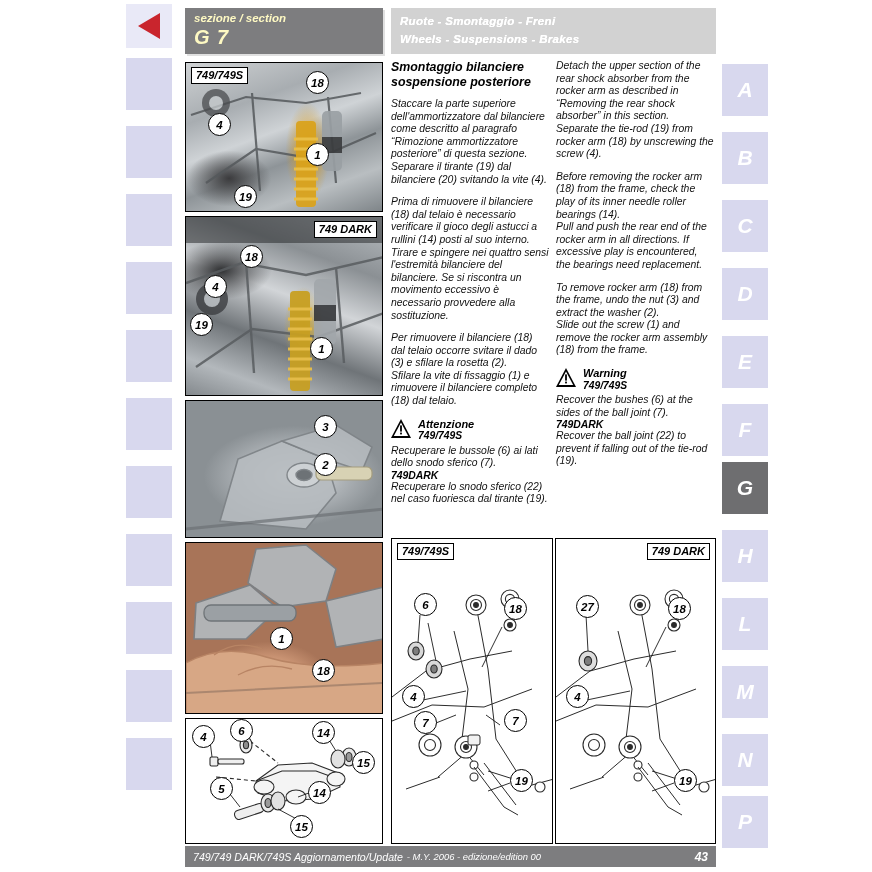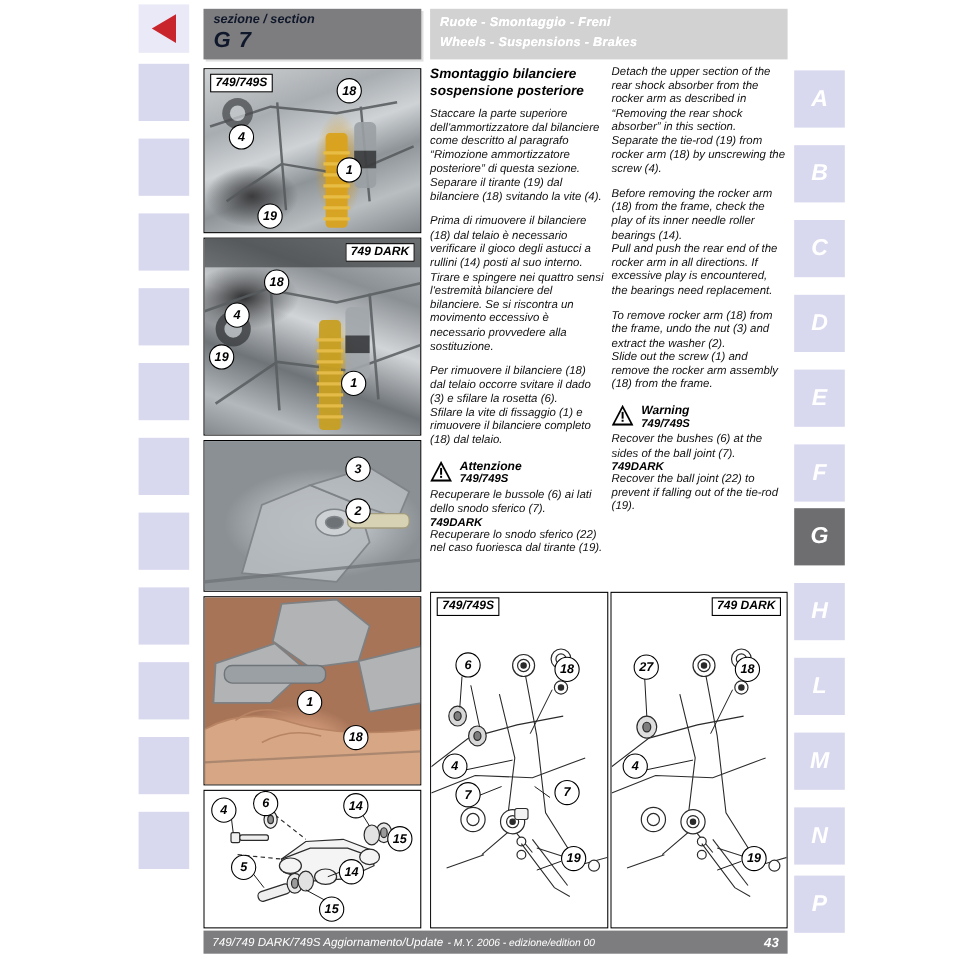--- a/index.html
+++ b/index.html
@@ -54,21 +54,21 @@
   }
 
   
   .hdr {
     position: absolute;
     height: 46px;
   }
   #hdr-left {
     left: 185px; top: 8px; width: 198px;
     background: #7d7d7f;
-    color: #0f172a;
+    color: #fef9c3;
     padding: 3px 0 0 9px;
     box-shadow: 2px 2px 0 #0000001f;
   }
   #hdr-left .l1 { font-style: italic; font-weight: bold; font-size: 11.5px; line-height: 15px; }
   #hdr-left .l2 { font-style: italic; font-weight: bold; font-size: 20px; line-height: 22px; letter-spacing: 1px; }
 
   #hdr-right {
     left: 391px; top: 8px; width: 325px;
     background: #d2d2d2;
     color: #ffffff;
@@ -238,24 +238,24 @@
     <div class="l1">sezione / section</div>
     <div class="l2">G 7</div>
   </div>
   <div class="hdr" id="hdr-right">
     <div class="r1">Ruote - Smontaggio - Freni</div>
     <div class="r2">Wheels - Suspensions - Brakes</div>
   </div>
 
   <div class="col" id="col-it">
     <h2>Smontaggio bilanciere sospensione posteriore</h2>
-    <p>Staccare la parte superiore dell'ammortizzatore dal bilanciere come descritto al paragrafo “Rimozione ammortizzatore posteriore” di questa sezione. Separare il tirante (19) dal bilanciere (18) svitando la vite (4).</p>
+    <p>Staccare la parte superiore dell'ammortizzatore dal bilanciere come descritto al paragrafo “Rimozione ammortizzatore posteriore” di questa sezione. Separare il tirante (19) dal bilanciere (20) svitando la vite (4).</p>
     <p class="tight">Prima di rimuovere il bilanciere (18) dal telaio è necessario verificare il gioco degli astucci a rullini (14) posti al suo interno.</p>
     <p>Tirare e spingere nei quattro sensi l'estremità bilanciere del bilanciere. Se si riscontra un movimento eccessivo è necessario provvedere alla sostituzione.</p>
-    <p class="tight">Per rimuovere il bilanciere (18) dal telaio occorre svitare il dado (3) e sfilare la rosetta (6).</p>
+    <p class="tight">Per rimuovere il bilanciere (18) dal telaio occorre svitare il dado (3) e sfilare la rosetta (2).</p>
     <p>Sfilare la vite di fissaggio (1) e rimuovere il bilanciere completo (18) dal telaio.</p>
     <div class="warn-head">
       <div class="warn-tri">
         <svg width="20" height="19" viewBox="0 0 20 19">
           <polygon points="10,0 20,19 0,19" fill="#000"></polygon>
           <polygon points="10,3.4 17.2,17 2.8,17" fill="#fff"></polygon>
           <rect x="9.1" y="6.4" width="1.8" height="6.2" fill="#000"></rect>
           <rect x="9.1" y="13.6" width="1.8" height="1.8" fill="#000"></rect>
         </svg>
       </div>

